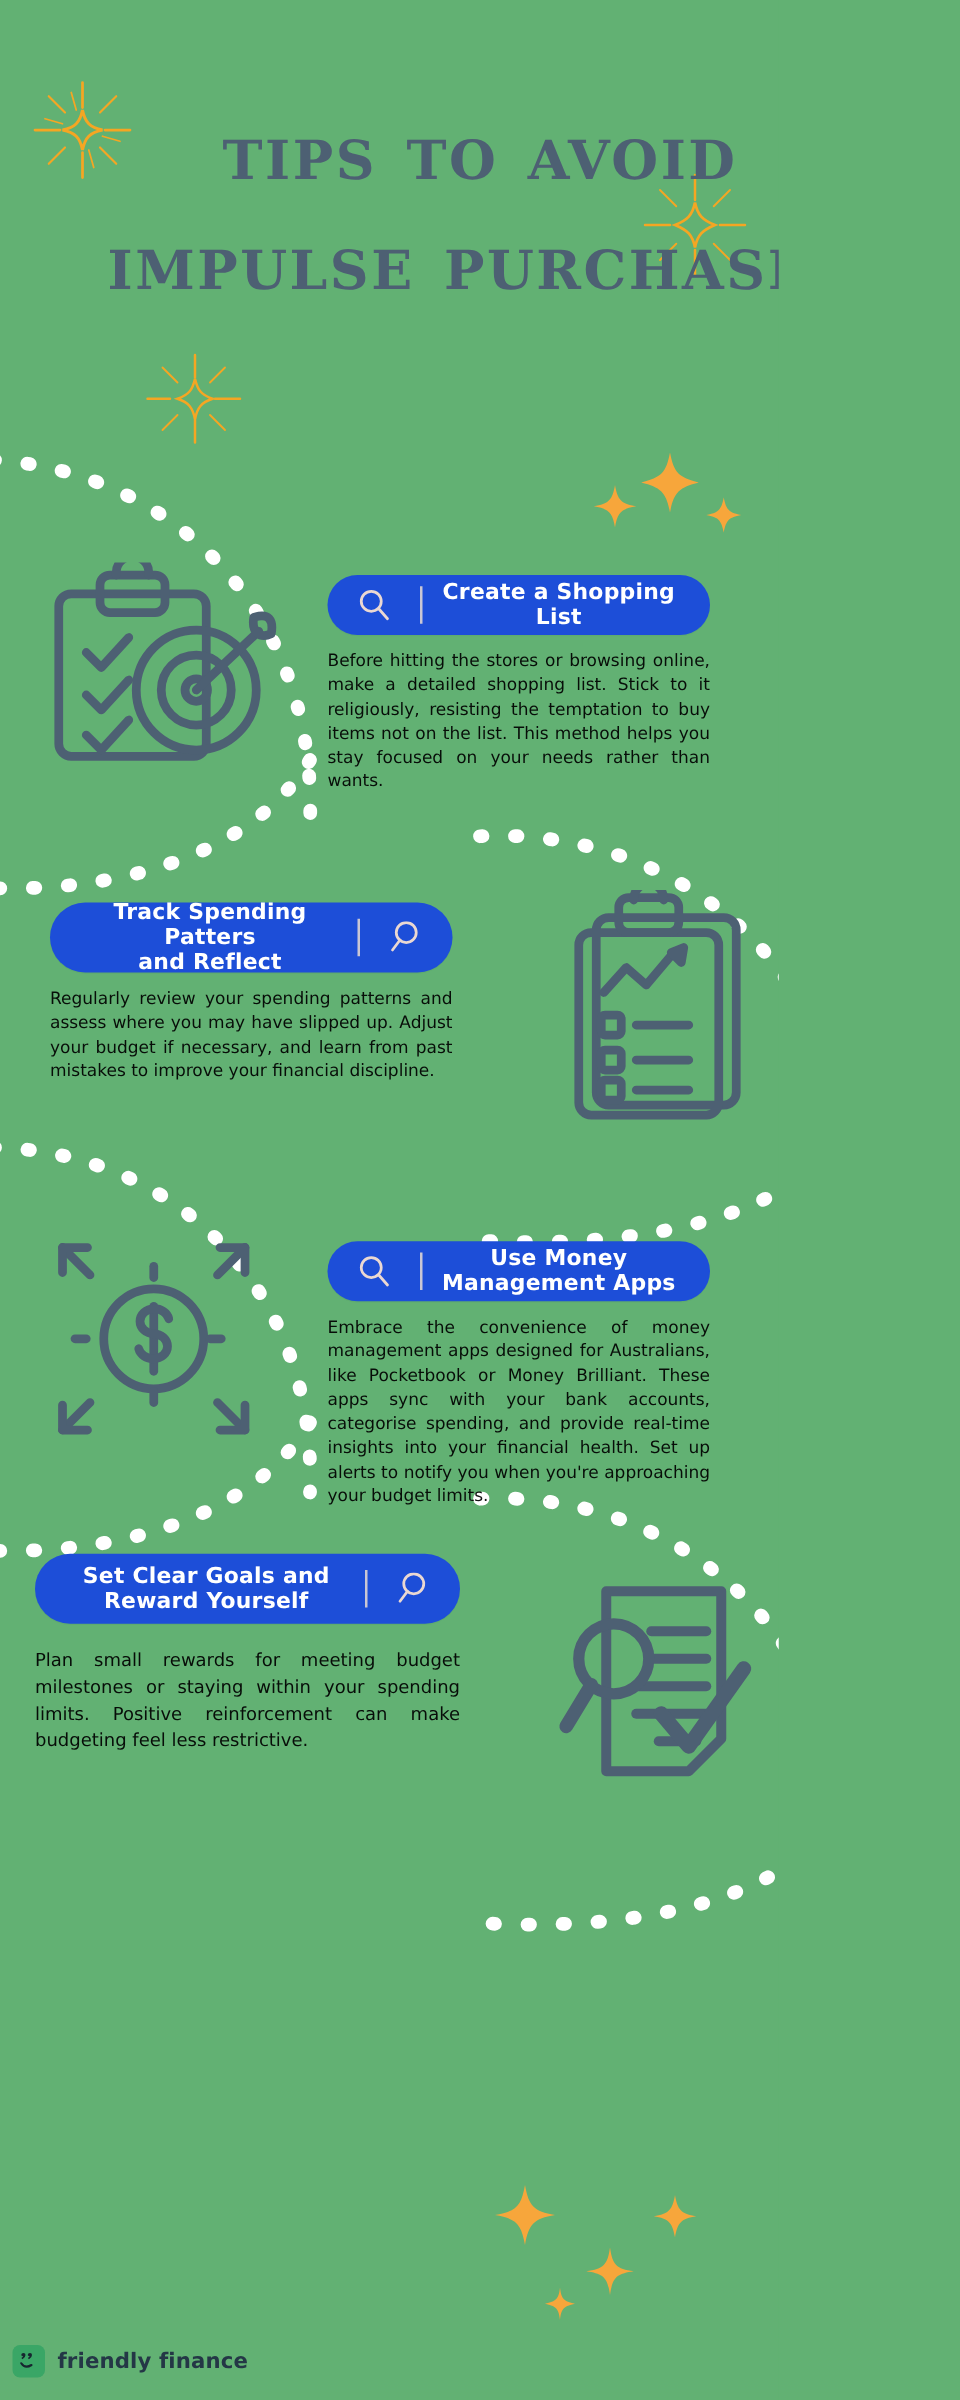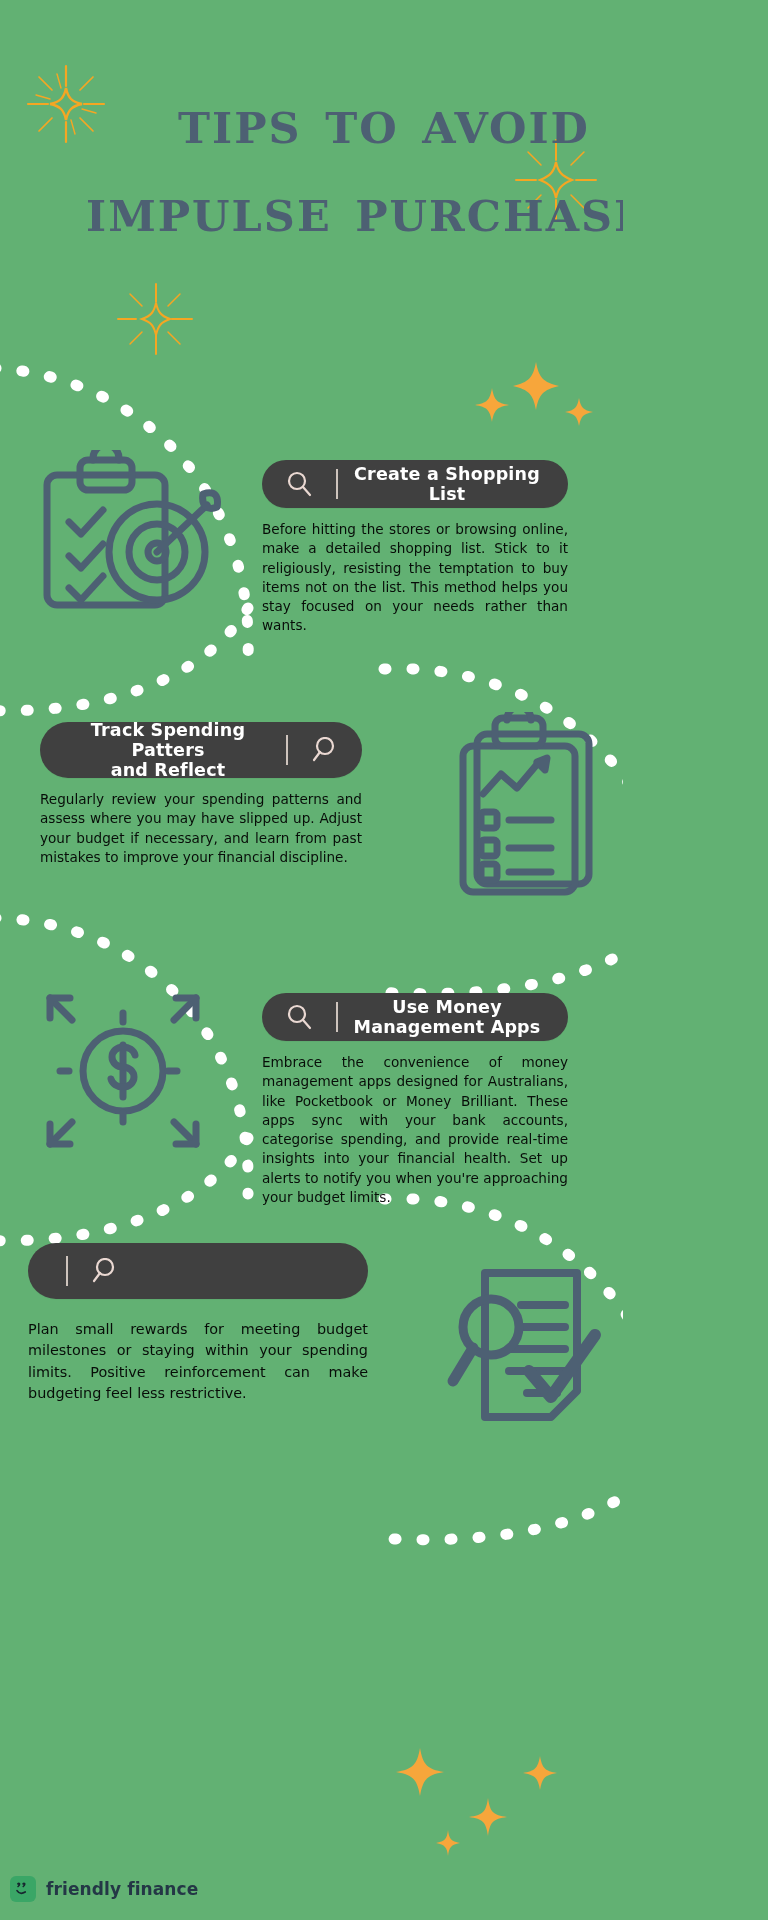--- a/index.html
+++ b/index.html
@@ -31,21 +31,21 @@
   .spark svg { display:block; }
 
   
   .arc { position:absolute; pointer-events:none; }
 
   
   .section { position:absolute; width:768px; }
 
   .pill {
     display:flex; align-items:center;
-    background:#404040;
+    background:#1d4ed8;
     border-radius:40px;
     height:48px;
     box-shadow:0 1px 0 rgba(0,0,0,0.03);
   }
   .pill.left-icon { padding-left:14px; padding-right:26px; }
   .pill.right-icon { padding-left:24px; padding-right:14px; }
 
   .pill-icon { width:46px; min-width:46px; display:flex; align-items:center; justify-content:center; }
   .pill-div { width:2px; height:30px; background:#e8dcd4; opacity:.85; margin:0 14px; }
   .pill-label {
@@ -286,20 +286,22 @@
           <path d="M84 138 h30"></path>
           <circle cx="48" cy="72" r="28" stroke-width="9"></circle>
           <path d="M30 93 L10 126" stroke-width="11"></path>
           <path d="M86 116 l22 26 l44 -62" stroke-width="12"></path>
         </g>
       </svg>
     </div>
 
     <div style="position:absolute; left:28px; top:0; width:340px;">
       <div class="pill right-icon two-line">
+        <span class="pill-label">Set Clear Goals and
+Reward Yourself</span>
         <span class="pill-div"></span>
         <span class="pill-icon">
           <svg width="26" height="26" viewBox="0 0 26 26">
             <circle cx="13" cy="9" r="8" fill="none" stroke="#ead8d2" stroke-width="2.2"></circle>
             <path d="M8 15 L2 23" stroke="#ead8d2" stroke-width="2.2" stroke-linecap="round"></path>
           </svg>
         </span>
       </div>
       <p class="body-text" style="font-size:14.4px; line-height:1.48; margin-top:20px;">Plan small rewards for meeting budget milestones or staying within your spending limits. Positive reinforcement can make budgeting feel less restrictive.</p>
     </div>

